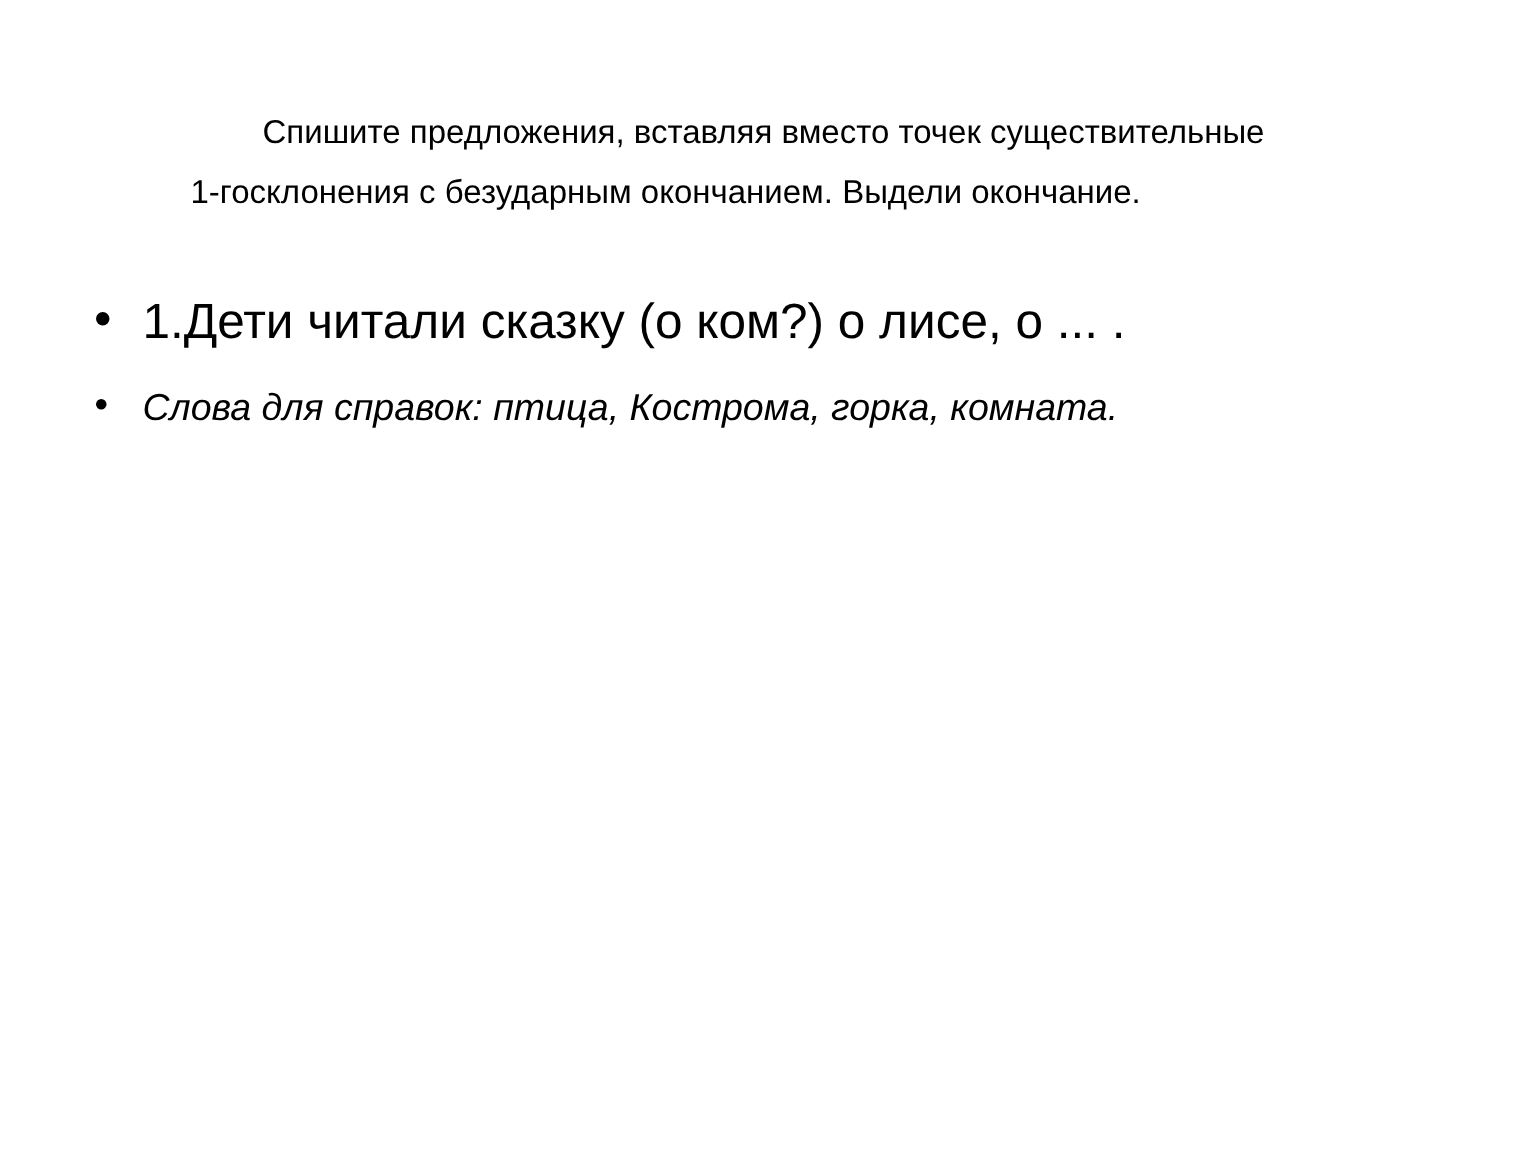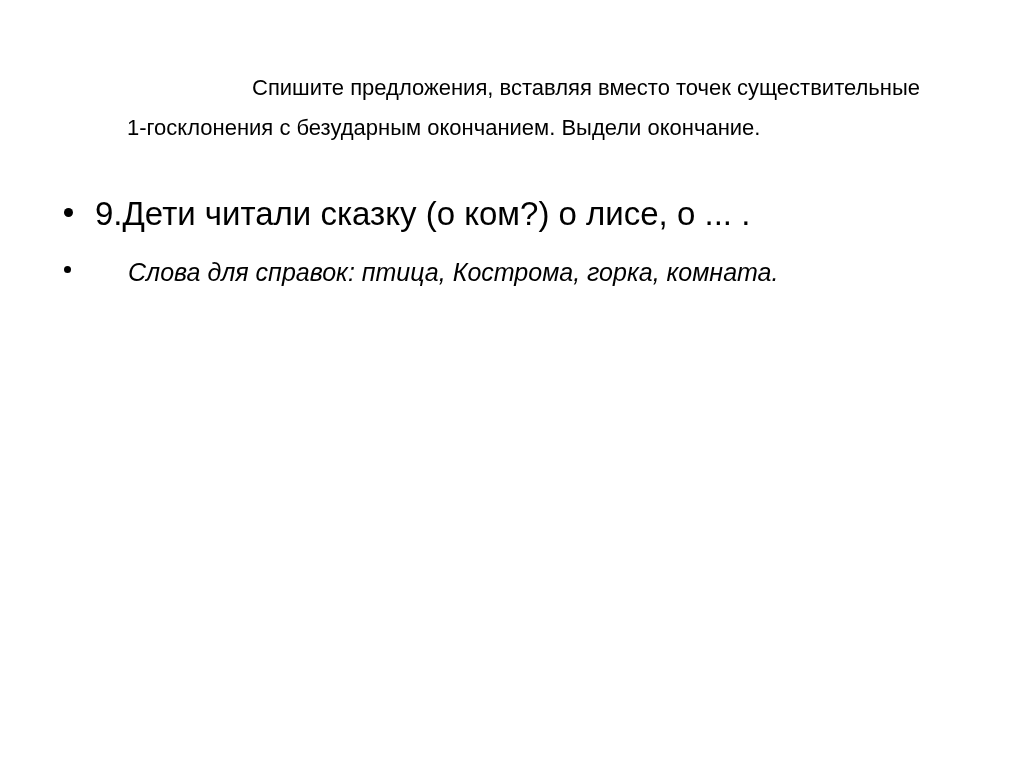--- a/index.html
+++ b/index.html
@@ -19,21 +19,21 @@
   .title {
     position: absolute;
     left: 127px;
     top: 68px;
     width: 870px;
     font-size: 22px;
     line-height: 40px;
     font-weight: 400;
   }
   .title-line { white-space: pre; }
-  .title-line.indent { padding-left: 48px; text-align: center; }
+  .title-line.indent { padding-left: 48px; }
 
   .bullets {
     position: absolute;
     left: 64px;
     top: 190px;
     width: 930px;
     margin: 0;
     padding: 0;
     list-style: none;
   }
@@ -59,41 +59,40 @@
   .btext { flex: 1 1 auto; }
   .bline {
     font-size: 33px;
     line-height: 48px;
     white-space: pre;
   }
   .small .bline {
     font-size: 25px;
     line-height: 44px;
     font-style: italic;
-    margin-left: 33px;
   }
 </style>
 </head>
 <body>
 
 <div class="slide">
 
   <div class="title">
     <div class="title-line indent">Спишите предложения, вставляя вместо точек существительные</div>
     <div class="title-line">1-госклонения с безударным окончанием. Выдели окончание.</div>
   </div>
 
   <ul class="bullets">
 
     <li class="bullet">
       <span class="marker">
         <span class="dot"></span>
       </span>
       <span class="btext">
-        <div class="bline">9.Дети читали сказку (о ком?) о лисе, о ... .</div>
+        <div class="bline">1.Дети читали сказку (о ком?) о лисе, о ... .</div>
       </span>
     </li>
 
 
 
     <li class="bullet small">
       <span class="marker">
         <span class="dot"></span>
       </span>
       <span class="btext">

